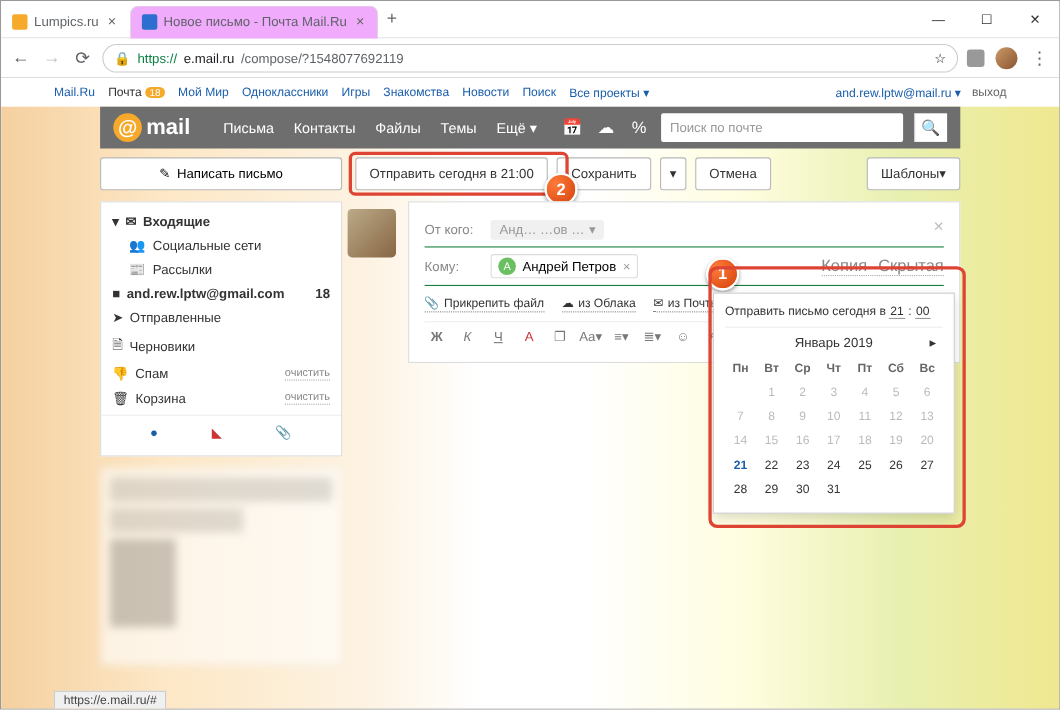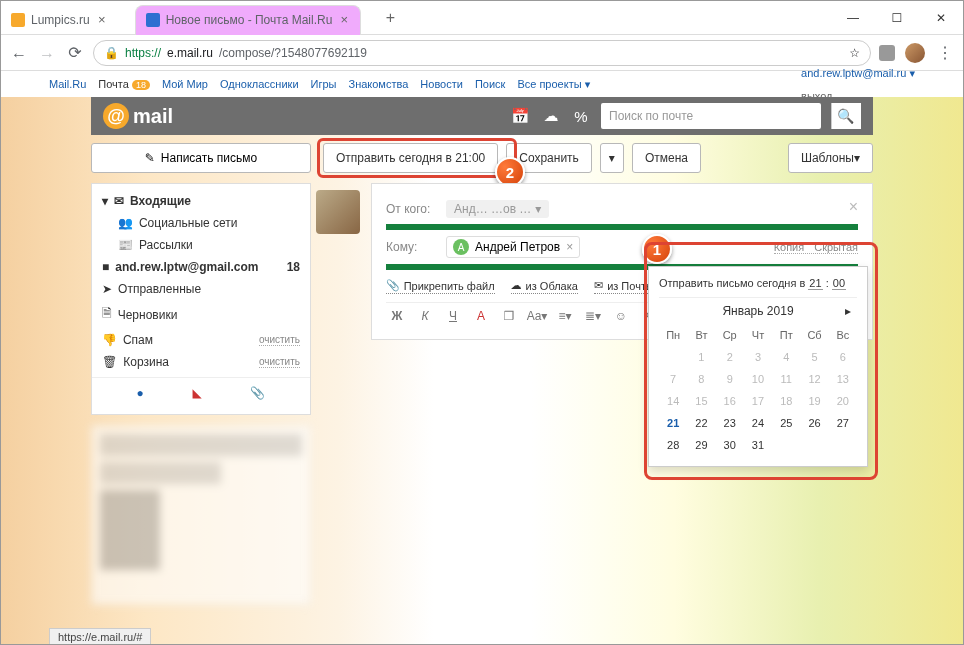--- a/index.html
+++ b/index.html
@@ -1,18 +1,18 @@
 <!DOCTYPE html>
 <html><head>
 <meta charset="utf-8">
 <style>
 * { margin: 0; padding: 0; box-sizing: border-box; font-family: Arial, sans-serif; }
 body { width: 964px; height: 645px; overflow: hidden; background: #fff; border: 1px solid #999; position: relative; }
 
-.titlebar { height: 34px; background: #fff; display: flex; align-items: center; border-bottom: 1px solid #ddd; gap: 17px; }
+.titlebar { height: 34px; background: #fff; display: flex; align-items: center; border-bottom: 1px solid #ddd; }
 .tab { height: 30px; display: flex; align-items: center; padding: 0 10px; font-size: 12px; color: #5f6368; gap: 6px; border-radius: 8px 8px 0 0; margin-top: 4px; }
 .tab.active { background: #f0abfc; border: 1px solid #ddd; border-bottom: none; }
 .tab-favicon { width: 14px; height: 14px; border-radius: 2px; }
 .tab-close { width: 12px; height: 12px; color: #666; font-size: 13px; line-height: 12px; text-align: center; }
 .new-tab { width: 24px; text-align: center; font-size: 16px; color: #666; }
 .win-controls { margin-left: auto; display: flex; }
 .win-btn { width: 44px; height: 30px; display: flex; align-items: center; justify-content: center; font-size: 12px; color: #333; }
 
 .addrbar { height: 36px; background: #fff; display: flex; align-items: center; padding: 0 8px; gap: 8px; border-bottom: 1px solid #ddd; }
 .nav-icon { width: 20px; height: 20px; color: #5f6368; display: flex; align-items: center; justify-content: center; font-size: 16px; }
@@ -21,21 +21,21 @@
 .url-host { color: #202124; }
 .url-path { color: #5f6368; }
 .addr-right { display: flex; gap: 10px; align-items: center; }
 .avatar-sm { width: 20px; height: 20px; border-radius: 50%; background: linear-gradient(135deg,#c96,#853); }
 .ext-icon { width: 16px; height: 16px; background: #999; border-radius: 3px; }
 
 .topline { height: 26px; display: flex; align-items: center; padding: 0 48px; font-size: 11px; gap: 12px; color: #1a5eab; background: #fff; }
 .topline .logo-text { color: #1a5eab; }
 .topline .active-svc { color: #333; }
 .topline .badge { display: inline-block; background: #f7a92c; color: #fff; border-radius: 8px; padding: 0 4px; font-size: 9px; vertical-align: middle; }
-.topline .right { margin-left: auto; display: flex; gap: 10px; flex-direction: column; }
+.topline .right { margin-left: auto; display: flex; gap: 10px; }
 .topline .exit { color: #666; }
 
 .bgwrap { position: relative; background: linear-gradient(90deg,#f5d0a0 0%,#fde7c5 15%,#fdf3e3 35%,#fff 45%,#fff 55%,#fffde0 70%,#e8f0b0 85%,#f0e890 100%); height: 549px; }
 
 .headerbar { height: 38px; background: #6e6e6e; display: flex; align-items: center; padding: 0 12px; margin: 0 90px; }
 .mail-logo { display: flex; align-items: center; color: #fff; font-size: 20px; font-weight: bold; gap: 4px; }
 .mail-logo .at { width: 26px; height: 26px; border-radius: 50%; background: #f7a92c; color: #fff; display: flex; align-items: center; justify-content: center; font-size: 18px; }
 .nav-links { display: flex; gap: 18px; margin-left: 30px; color: #fff; font-size: 13px; }
 .nav-link { cursor: pointer; }
 .nav-right { margin-left: auto; display: flex; align-items: center; gap: 10px; }
@@ -59,48 +59,48 @@
 
 .main { flex: 1; margin-left: 12px; position: relative; }
 .toolbar { display: flex; gap: 8px; margin-bottom: 10px; }
 .tb-btn { height: 30px; background: #fff; border: 1px solid #b8b8b8; border-radius: 3px; display: flex; align-items: center; padding: 0 12px; font-size: 12px; color: #333; }
 .tb-split { width: 24px; justify-content: center; padding: 0; }
 .tb-right { margin-left: auto; }
 .highlight-2 { position: absolute; border: 3px solid #d43; border-radius: 6px; left: -6px; top: -5px; width: 200px; height: 40px; pointer-events: none; }
 .marker { position: absolute; width: 30px; height: 30px; border-radius: 50%; background: radial-gradient(circle at 30% 30%, #ff7a3a, #d4420a); color: #fff; font-weight: bold; display: flex; align-items: center; justify-content: center; font-size: 15px; border: 2px solid #fff; box-shadow: 0 2px 4px rgba(0,0,0,0.4); }
 
 .composer { background: #fff; border: 1px solid #ddd; padding: 10px 14px; position: relative; }
-.comp-row { display: flex; align-items: center; padding: 6px 0; border-bottom: 6px solid #15803d; font-size: 12px; position: relative; }
+.comp-row { display: flex; align-items: center; padding: 6px 0; border-bottom: 1px solid #15803d; font-size: 12px; position: relative; }
 .comp-label { width: 60px; color: #888; }
 .avatar-big { position: absolute; left: -56px; top: 6px; width: 44px; height: 44px; background: linear-gradient(135deg,#ba8,#864); border-radius: 4px; }
 .from-chip { background: #f0f0f0; border-radius: 3px; padding: 2px 8px; color: #999; display: inline-flex; align-items: center; gap: 4px; }
 .close-x { position: absolute; right: 0; top: 4px; color: #bbb; font-size: 16px; }
 .to-chip { display: inline-flex; align-items: center; gap: 6px; border: 1px solid #ddd; border-radius: 3px; padding: 2px 6px; }
 .to-avatar { width: 16px; height: 16px; border-radius: 50%; background: #6ac060; color: #fff; font-size: 10px; display: flex; align-items: center; justify-content: center; }
 .to-x { color: #999; }
-.row-links { margin-left: auto; display: flex; gap: 10px; color: #888; font-size: 11px; border-bottom: 1px dotted #aaa; }
+.row-links { margin-left: auto; display: flex; gap: 10px; color: #888; font-size: 15px; border-bottom: 1px dotted #aaa; }
 .subj-row .icons-right { margin-left: auto; display: flex; gap: 8px; align-items: center; }
 .subj-ico { color: #bbb; font-size: 14px; }
 .schedule-link { color: #f7941e; font-size: 11px; border-bottom: 1px dashed #f7941e; display: flex; align-items: center; gap: 3px; }
 .attach-row { display: flex; gap: 16px; padding: 8px 0; font-size: 11px; border-bottom: 1px solid #eee; }
 .attach-link { color: #333; border-bottom: 1px dotted #888; display: flex; align-items: center; gap: 4px; }
 .fmt-row { display: flex; gap: 6px; padding: 6px 0; font-size: 12px; color: #666; align-items: center; }
 .fmt-btn { width: 22px; text-align: center; color: #777; }
 .fmt-sep { color: #ccc; }
 .fmt-link { color: #888; font-size: 10px; border-bottom: 1px dotted #aaa; }
 
 .datepicker { position: absolute; right: 4px; top: 82px; width: 220px; background: #fff; border: 1px solid #ccc; box-shadow: 0 4px 10px rgba(0,0,0,0.15); padding: 10px; font-size: 11px; z-index: 5; }
 .dp-highlight { position: absolute; border: 3px solid #d43; border-radius: 8px; right: -6px; top: 58px; width: 234px; height: 238px; pointer-events: none; z-index: 6; }
 .dp-text { margin-bottom: 8px; color: #333; }
 .dp-time { border-bottom: 1px solid #999; padding: 0 1px; }
 .dp-header { display: flex; justify-content: center; align-items: center; padding: 6px 0; border-top: 1px solid #eee; position: relative; color: #333; font-size: 12px; }
 .dp-arrow { position: absolute; right: 6px; color: #333; }
 .dp-grid { width: 100%; border-collapse: collapse; }
 .dp-grid th, .dp-grid td { width: 14.28%; text-align: center; padding: 5px 0; font-size: 11px; color: #333; }
-.dp-grid th { color: #666; font-weight: normal; }
+.dp-grid th { color: #666; font-weight: bold; }
 .dp-grid td.dim { color: #bbb; }
 .dp-grid td.today { color: #1a5eab; font-weight: bold; }
 
 .status-bar { position: absolute; bottom: 0; left: 0; background: #f0f0f0; border: 1px solid #ccc; padding: 2px 8px; font-size: 11px; color: #444; margin-left: 48px; }
 </style>
 </head>
 <body>
 
 <div class="titlebar">
   <div class="tab">
@@ -156,20 +156,27 @@
     <span class="exit">выход</span>
   </span>
 </div>
 
 <div class="bgwrap">
 
 <div class="headerbar">
   <div class="mail-logo">
     <span class="at">@</span>
     <span>mail</span>
+  </div>
+  <div class="nav-links">
+    <span class="nav-link">Письма</span>
+    <span class="nav-link">Контакты</span>
+    <span class="nav-link">Файлы</span>
+    <span class="nav-link">Темы</span>
+    <span class="nav-link"><span>Ещё</span> <span>▾</span></span>
   </div>
   <div class="nav-right">
     <span class="nav-ico">📅</span>
     <span class="nav-ico">☁</span>
     <span class="nav-ico">%</span>
     <div class="searchbox">Поиск по почте</div>
     <div class="search-btn">🔍</div>
   </div>
 </div>
 

